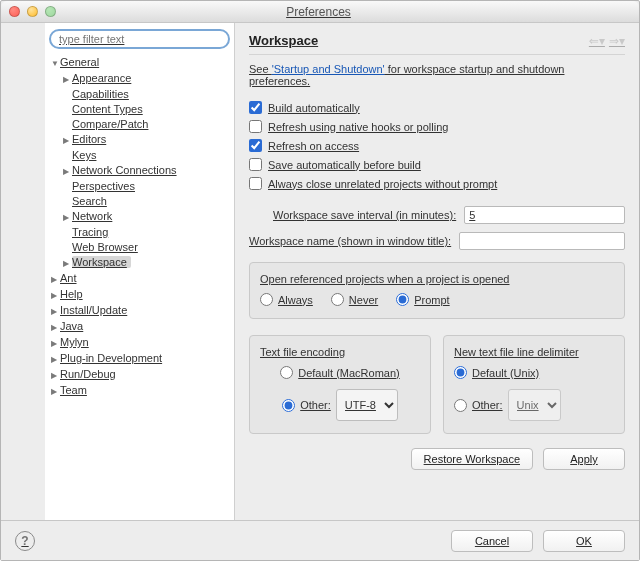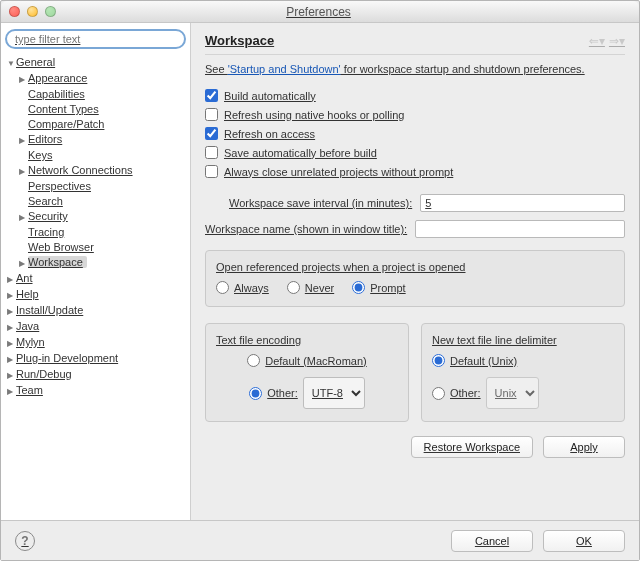--- a/index.html
+++ b/index.html
@@ -5,21 +5,21 @@
   * { box-sizing: border-box; margin: 0; padding: 0; font-family: "Lucida Grande", "Helvetica Neue", Arial, sans-serif; font-size: 11px; color: #333; }
   html, body { width: 640px; height: 561px; overflow: hidden; }
   .window { width: 640px; height: 561px; background: #ededed; border: 1px solid #b5b5b5; border-radius: 2px; display: flex; flex-direction: column; text-decoration: underline; }
   .titlebar { height: 22px; background: linear-gradient(#f9f9f9,#dcdcdc); border-bottom: 1px solid #c7c7c7; display: flex; align-items: center; padding: 0 8px; border-top-left-radius: 6px; border-top-right-radius: 6px; }
   .traffic { display: flex; gap: 7px; }
   .dot { width: 11px; height: 11px; border-radius: 50%; border: 0.5px solid rgba(0,0,0,.2); }
   .dot.red { background: radial-gradient(circle at 35% 30%, #ff8b82, #ff5f56); }
   .dot.yellow { background: radial-gradient(circle at 35% 30%, #ffe29a, #ffbd2e); }
   .dot.green { background: radial-gradient(circle at 35% 30%, #b5e6b5, #9fd89f); }
   .title { flex: 1; text-align: center; color: #555; font-size: 12px; }
-  .body { flex: 1; display: flex; }
+  .body { flex: 1; display: flex; padding-left: 44px; }
   .sidebar { width: 190px; background: #fff; border-right: 1px solid #cfcfcf; padding: 6px 4px; display:flex; flex-direction:column; gap:4px; }
   .filter { border: 2px solid #7aa7d6; border-radius: 10px; height: 20px; padding: 1px 8px; font-size: 11px; color:#999; outline:none; width:100%; }
   .tree { overflow: auto; font-size:11px; color:#222; margin-top:2px; }
   .tree ul { list-style:none; padding-left: 12px; }
   .tree > ul { padding-left: 2px; }
   .tree li { line-height: 15px; white-space:nowrap; cursor: default; }
   .arrow { display:inline-block; width:9px; color:#7a7a7a; }
   .arrow.down::before { content:"▼"; font-size:8px; }
   .arrow.right::before { content:"▶"; font-size:8px; }
   .arrow.none::before { content:""; }
@@ -74,21 +74,21 @@
             <ul>
               <li><span class="arrow right"></span><span>Appearance</span></li>
               <li><span class="arrow none"></span><span>Capabilities</span></li>
               <li><span class="arrow none"></span><span>Content Types</span></li>
               <li><span class="arrow none"></span><span>Compare/Patch</span></li>
               <li><span class="arrow right"></span><span>Editors</span></li>
               <li><span class="arrow none"></span><span>Keys</span></li>
               <li><span class="arrow right"></span><span>Network Connections</span></li>
               <li><span class="arrow none"></span><span>Perspectives</span></li>
               <li><span class="arrow none"></span><span>Search</span></li>
-              <li><span class="arrow right"></span><span>Security</span></li>
+              <li><span class="arrow right"></span><span>Network</span></li>
               <li><span class="arrow none"></span><span>Tracing</span></li>
               <li><span class="arrow none"></span><span>Web Browser</span></li>
               <li><span class="arrow right"></span><span class="sel">Workspace</span></li>
             </ul>
           </li>
           <li><span class="arrow right"></span><span>Ant</span></li>
           <li><span class="arrow right"></span><span>Help</span></li>
           <li><span class="arrow right"></span><span>Install/Update</span></li>
           <li><span class="arrow right"></span><span>Java</span></li>
           <li><span class="arrow right"></span><span>Mylyn</span></li>

